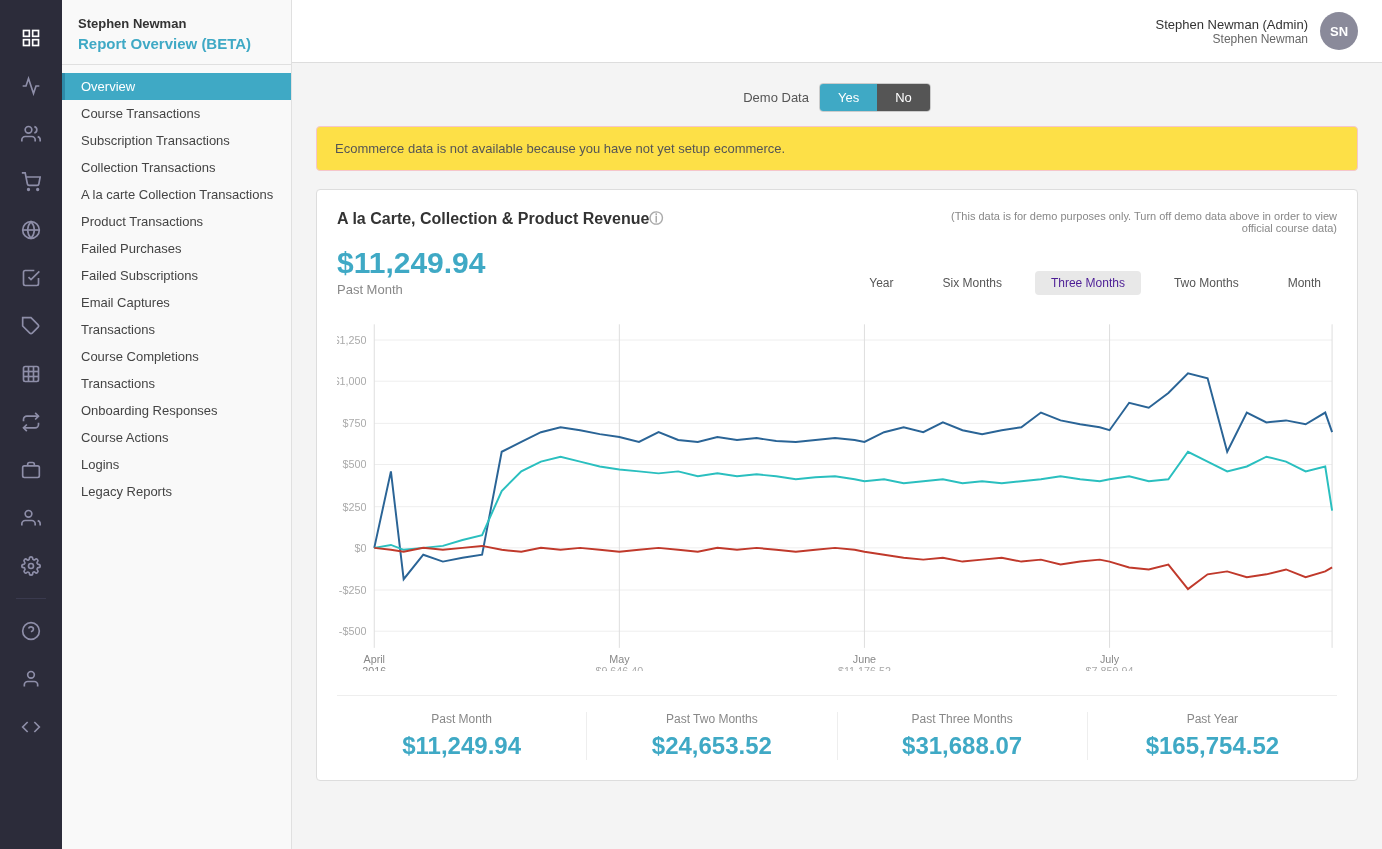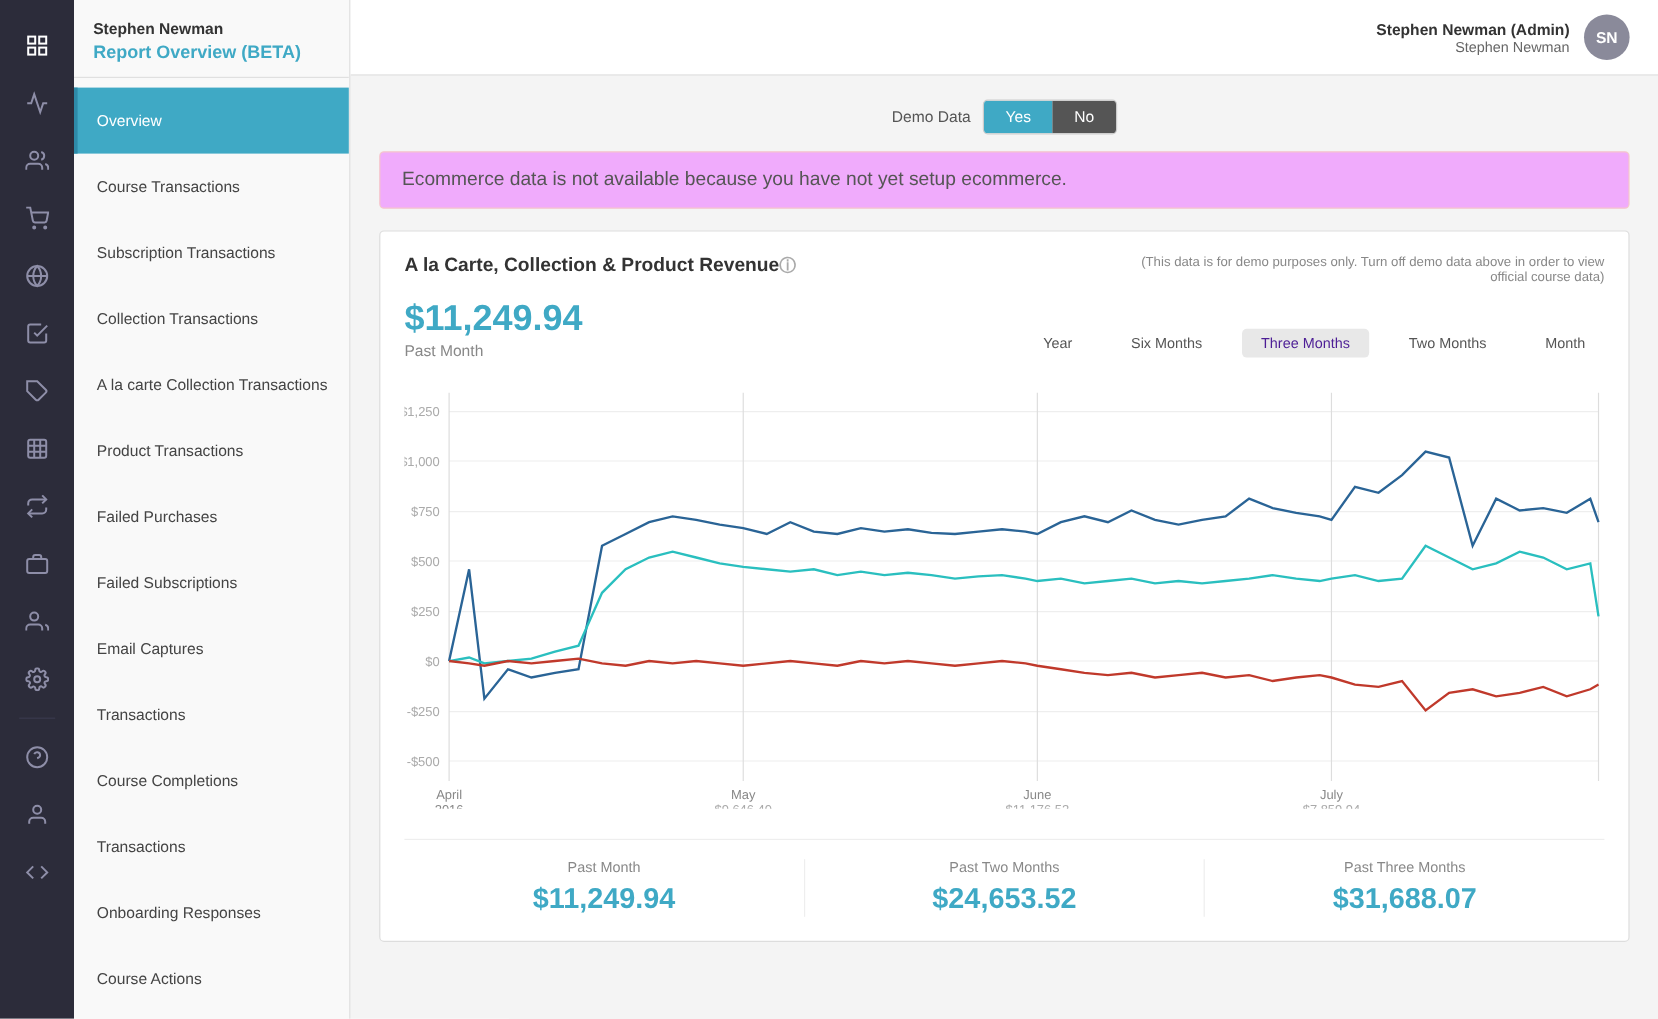--- a/index.html
+++ b/index.html
@@ -50,21 +50,21 @@
       font-weight: 600;
     }
     .sidebar-header .page-title {
       font-size: 15px;
       color: #3fa9c5;
       font-weight: 600;
       margin-top: 4px;
     }
     .sidebar-nav { padding: 8px 0; }
     .sidebar-item {
-      padding: 20px 16px;
+      padding: 6px 16px;
       font-size: 13px;
       color: #444;
       cursor: pointer;
       border-left: 3px solid transparent;
     }
     .sidebar-item.active {
       background: #3fa9c5;
       color: #fff;
       border-left-color: #2e8aa8;
       font-weight: 500;
@@ -89,21 +89,21 @@
     .top-bar-user {
       display: flex;
       align-items: center;
       gap: 12px;
     }
     .top-bar-user .user-info {
       text-align: right;
     }
     .top-bar-user .user-name {
       font-size: 13px;
-      font-weight: 700;
+      font-weight: 400;
       color: #333;
       text-align: center;
     }
     .top-bar-user .user-sub {
       font-size: 12px;
       color: #666;
     }
     .avatar {
       width: 38px;
       height: 38px;
@@ -154,25 +154,25 @@
       background: #3fa9c5;
       color: #fff;
     }
     .toggle-btn.inactive-dark {
       background: #555;
       color: #fff;
     }
 
     
     .alert-box {
-      background: #f0abfc;
+      background: #fde047;
       border: 1px solid #f5c6cb;
       border-radius: 4px;
       padding: 14px 18px;
-      font-size: 16px;
+      font-size: 13px;
       color: #555;
       margin-bottom: 18px;
     }
 
     
     .chart-card {
       background: #fff;
       border: 1px solid #ddd;
       border-radius: 4px;
       padding: 20px;
@@ -663,16 +663,20 @@
           <div class="summary-amount">$11,249.94</div>
         </div>
         <div class="summary-item">
           <div class="summary-period">Past Two Months</div>
           <div class="summary-amount">$24,653.52</div>
         </div>
         <div class="summary-item">
           <div class="summary-period">Past Three Months</div>
           <div class="summary-amount">$31,688.07</div>
         </div>
+        <div class="summary-item">
+          <div class="summary-period">Past Year</div>
+          <div class="summary-amount">$165,754.52</div>
+        </div>
       </div>
     </div>
   </div>
 </div>
 
 </body></html>

